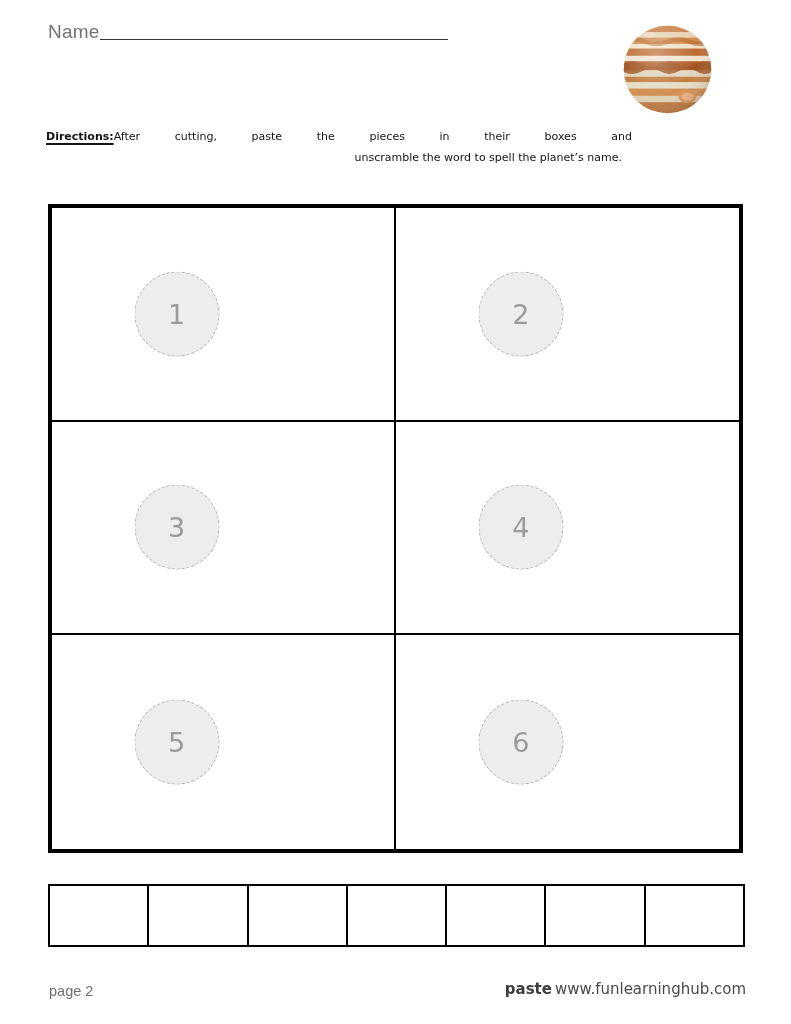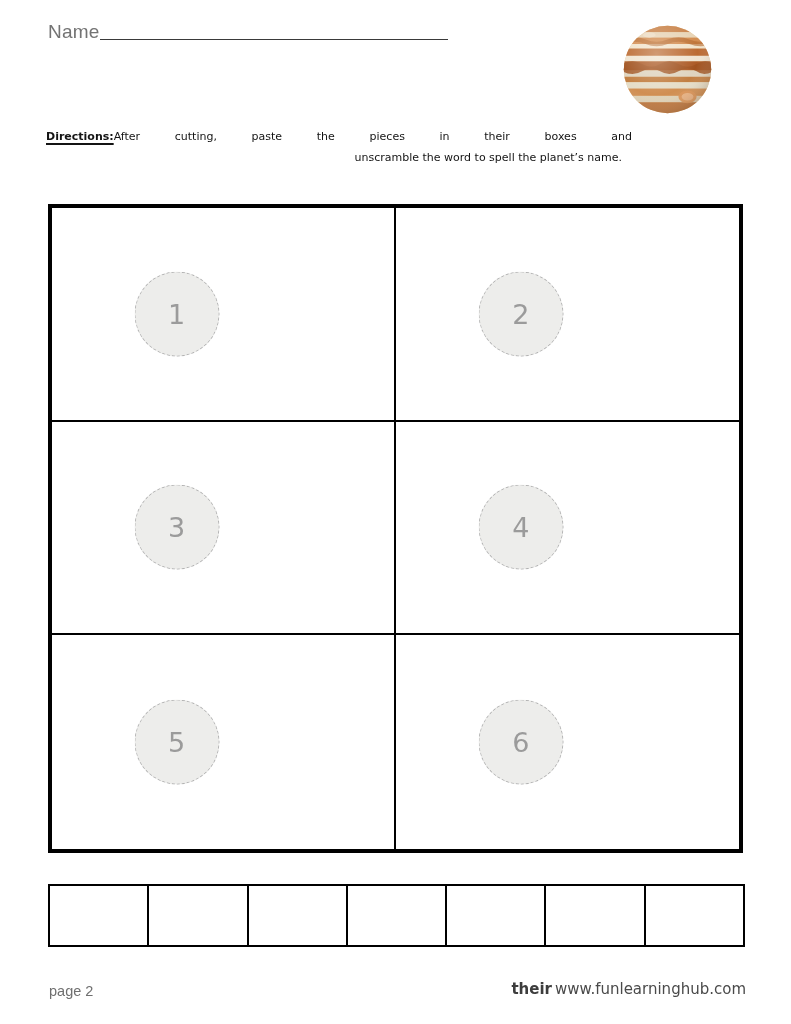--- a/index.html
+++ b/index.html
@@ -309,16 +309,16 @@
     <div class="letter-box"></div>
     <div class="letter-box"></div>
     <div class="letter-box"></div>
     <div class="letter-box"></div>
     <div class="letter-box"></div>
     <div class="letter-box"></div>
   </div>
 
   <div class="footer-left">page 2</div>
   <div class="footer-right">
-    <span class="visit">their</span><span>www.funlearninghub.com</span>
+    <span class="visit">paste</span><span>www.funlearninghub.com</span>
   </div>
 
 </div>
 
 </body></html>

